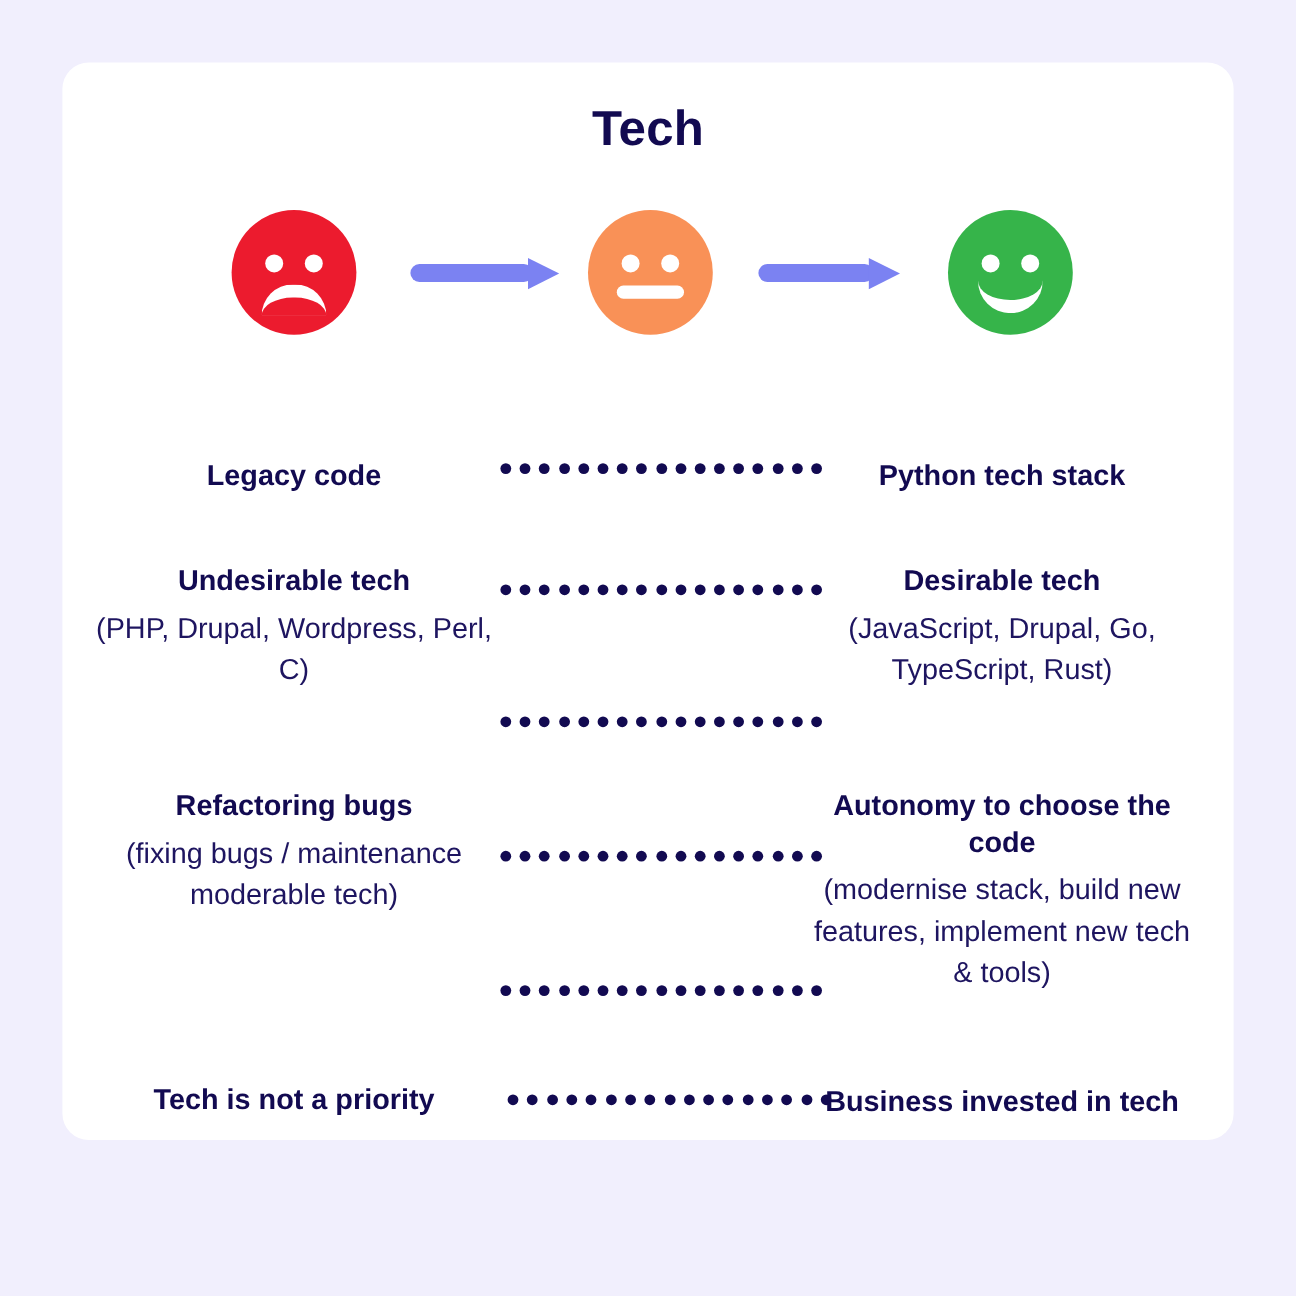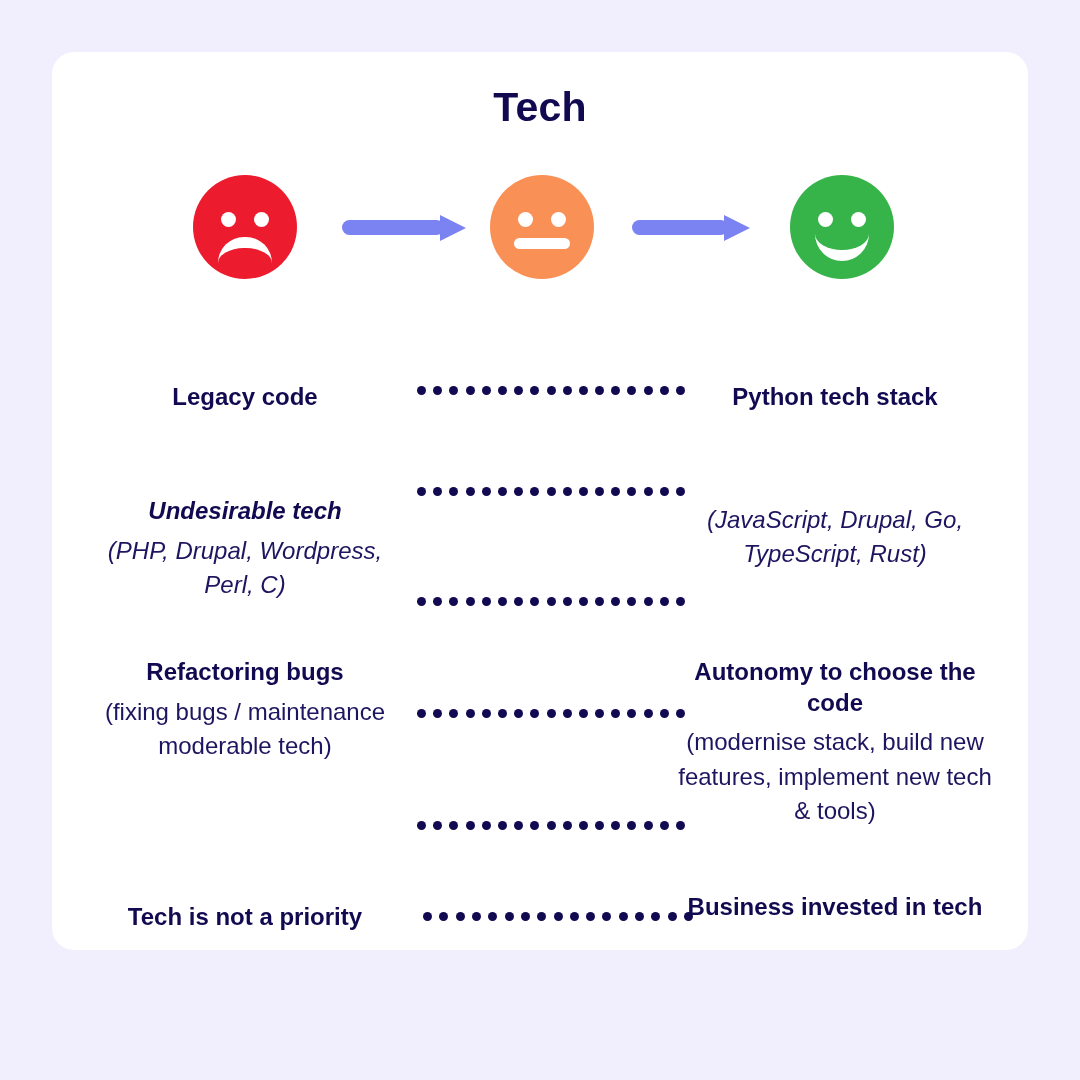--- a/index.html
+++ b/index.html
@@ -186,32 +186,32 @@
     background: #120A51;
     flex: 0 0 auto;
   }
 
   
   #row-1 { height: 160px; }
   #row-1 .col-left, #row-1 .col-right { top: 80px; }
   #row-1 .dots { top: 84px; }
 
   #row-2 { position: relative; top: 0; height: 195px; }
-  #row-2 .col-left, #row-2 .col-right { top: 34px; font-style: italic; }
+  #row-2 .col-left, #row-2 .col-right { top: 8px; }
   #row-2 .dots-a { top: 25px; }
   #row-2 .dots-b { top: 135px; }
 
   #row-3 { position: relative; height: 215px; }
   #row-3 .col-left, #row-3 .col-right { top: 0px; }
   #row-3 .dots-a { top: 52px; }
   #row-3 .dots-b { top: 164px; }
 
   #row-4 { position: relative; height: 100px; }
   #row-4 .col-left  { top: 30px; }
-  #row-4 .col-right { top: 20px; }
+  #row-4 .col-right { top: 32px; }
   #row-4 .dots { top: 40px; }
   #row-4 .dots { width: 270px; left: 12px; }
 </style>
 </head>
 <body>
 
 <div id="card">
 
   <div id="title">Tech</div>
 
@@ -318,20 +318,21 @@
             <span class="dot" style="background: rgb(18, 10, 81);"></span>
             <span class="dot" style="background: rgb(18, 10, 81);"></span>
             <span class="dot" style="background: rgb(18, 10, 81);"></span>
             <span class="dot" style="background: rgb(18, 10, 81);"></span>
             <span class="dot" style="background: rgb(18, 10, 81);"></span>
             <span class="dot" style="background: rgb(18, 10, 81);"></span>
             <span class="dot" style="background: rgb(18, 10, 81);"></span>
           </div>
       </div>
       <div class="col-right">
+        <div class="heading">Desirable tech</div>
         <div class="detail">(JavaScript, Drupal, Go, TypeScript, Rust)</div>
       </div>
     </div>
 
     <div class="row" id="row-3">
       <div class="col-left">
         <div class="heading">Refactoring bugs</div>
         <div class="detail">(fixing bugs / maintenance moderable tech)</div>
       </div>
       <div class="col-mid">

